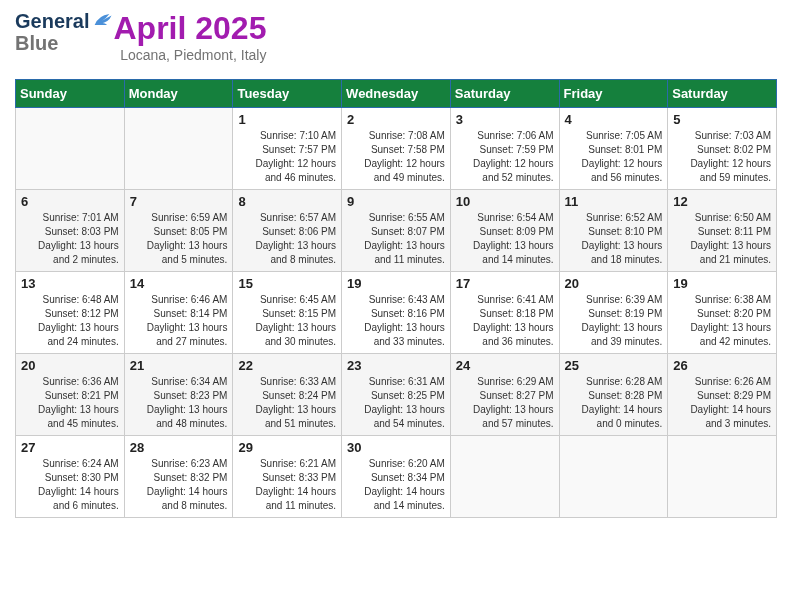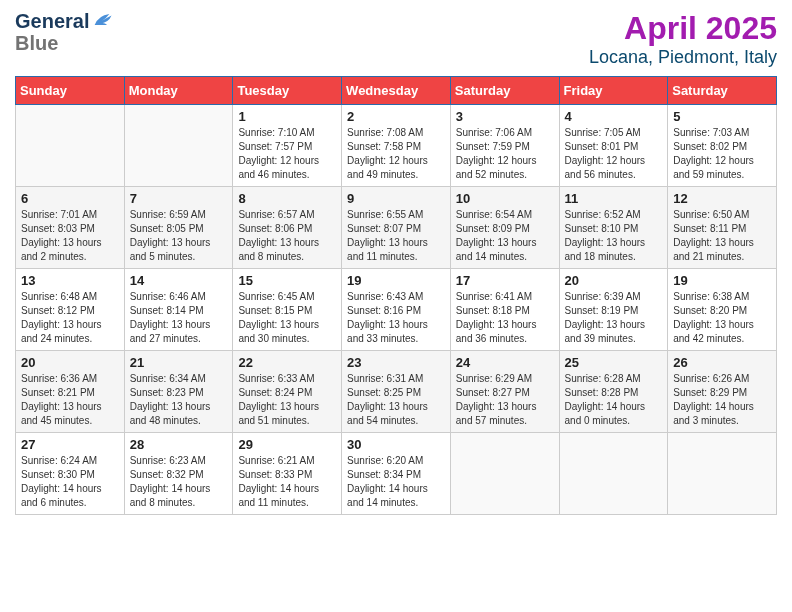--- a/index.html
+++ b/index.html
@@ -11,23 +11,22 @@
       padding: 0;
     }
     .page {
       width: 792px;
       min-height: 612px;
       background: #fff;
       padding: 10px 15px 15px 15px;
     }
     .header {
       display: flex;
-      justify-content: space-between;
       align-items: flex-start;
-      margin-bottom: 8px;
+      margin-bottom: 16px;
     }
     .logo {
       display: flex;
       align-items: center;
     }
     .logo-text {
       font-size: 20px;
       font-weight: bold;
       color: #1a3a5c;
       line-height: 1.1;
@@ -39,22 +38,22 @@
     }
     .title-block {
       text-align: right;
     }
     .main-title {
       font-size: 32px;
       font-weight: bold;
       color: #a21caf;
     }
     .subtitle {
-      font-size: 18px;
-      color: #0c4a6e;
+      font-size: 14px;
+      color: #737373;
     }
     .calendar {
       width: 100%;
       border-collapse: collapse;
       border: 1px solid #ccc;
     }
     .calendar th {
       background: #3a7fc1;
       color: #fff;
       font-size: 13px;
@@ -80,29 +79,30 @@
       font-size: 13px;
       font-weight: bold;
       color: #222;
       display: block;
       margin-bottom: 2px;
     }
     .day-info {
       font-size: 10px;
       color: #333;
       line-height: 1.4;
+      text-align: right;
     }
     tr:nth-child(even) td {
       background: #f5f5f5;
     }
     tr:nth-child(even) td.empty {
       background: #f0f0f0;
     }
     .calendar thead tr th {
-      background: #ef4444;
+      background: #15803d;
     }
     .row-even td { background: #f5f5f5; }
     .row-odd td { background: #fff; }
     .row-odd td.empty { background: #f9f9f9; }
   </style>
 </head>
 <body>
 
 <div class="page">
   <div class="header">

